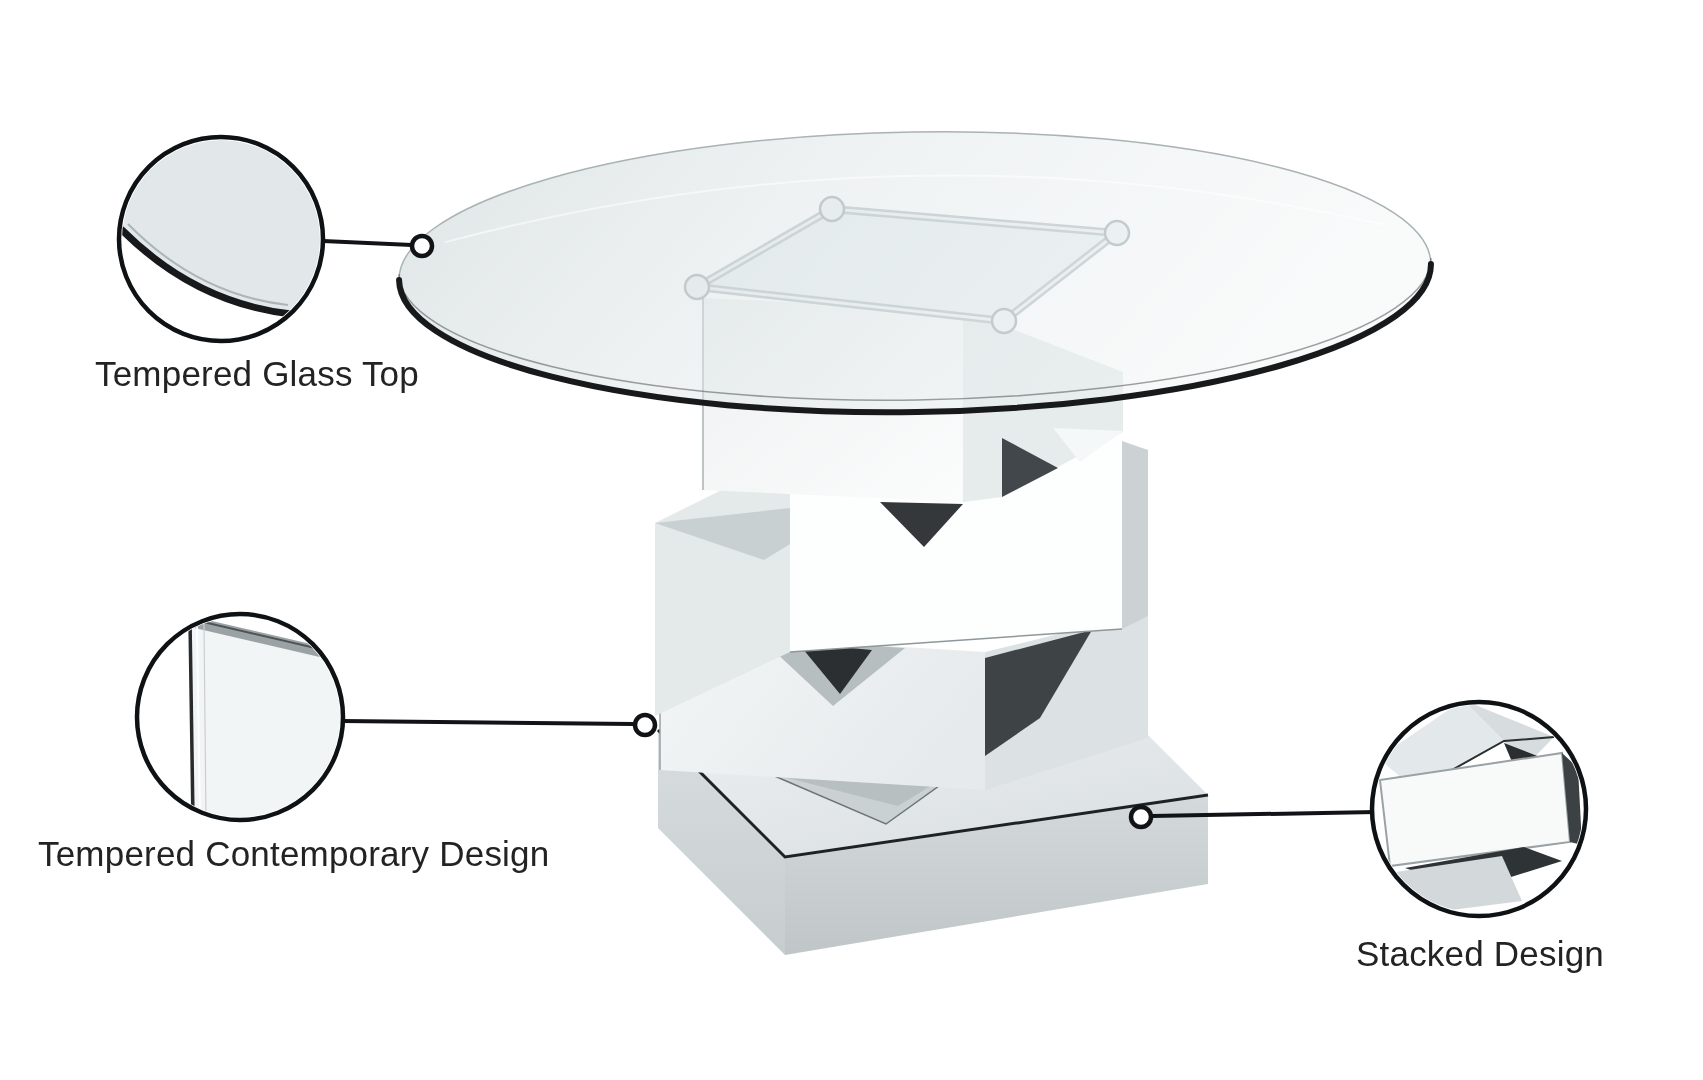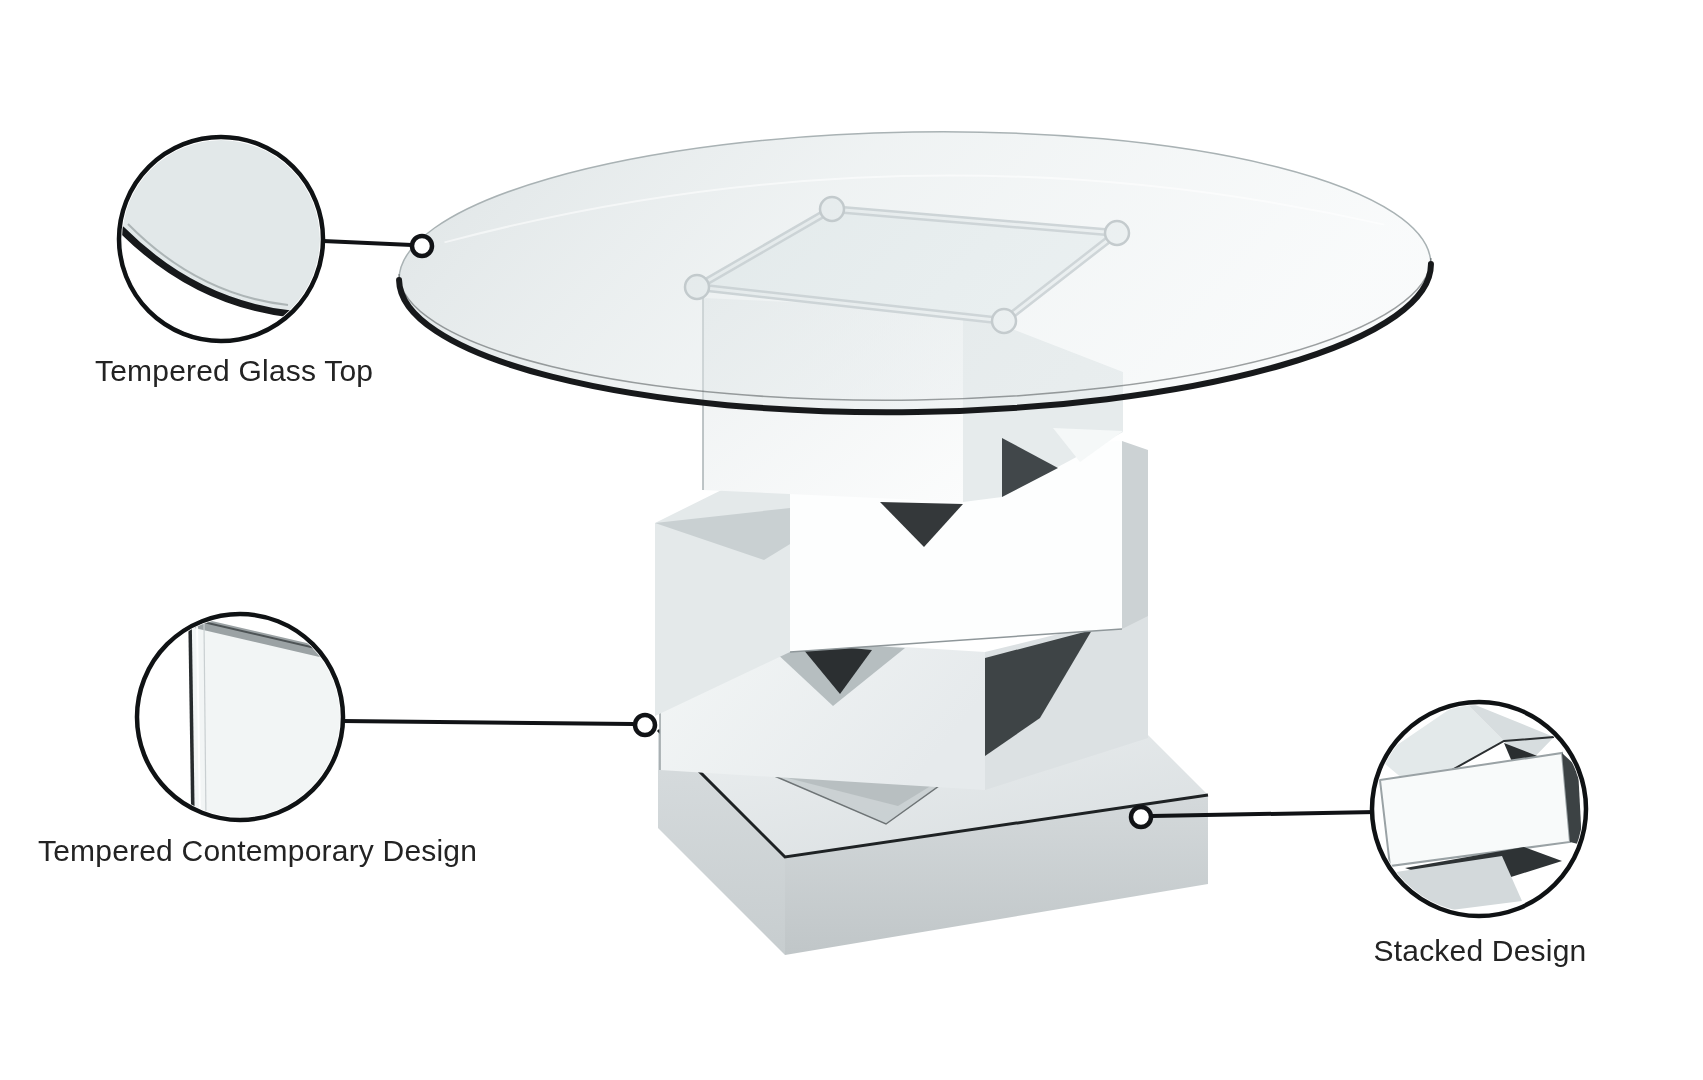--- a/index.html
+++ b/index.html
@@ -1,19 +1,19 @@
 <!DOCTYPE html>
 <html><head>
 <meta charset="utf-8">
 <style>
   html,body{margin:0;padding:0;background:#ffffff;}
   .stage{position:relative;width:1703px;height:1080px;background:#ffffff;overflow:hidden;
          font-family:"Liberation Sans",sans-serif;}
   .scene-svg{position:absolute;left:0;top:0;}
-  .callout-label{position:absolute;font-size:30px;line-height:1.25;color:#232323;
+  .callout-label{position:absolute;font-size:35px;line-height:1.25;color:#232323;
                  white-space:nowrap;letter-spacing:.2px;}
   .callout-label.centered{transform:translateX(-50%);text-align:right;}
 </style>
 </head>
 <body>
 
 <div class="stage">
 
 <svg class="scene-svg" width="1703" height="1080" viewBox="0 0 1703 1080">
   <defs>

